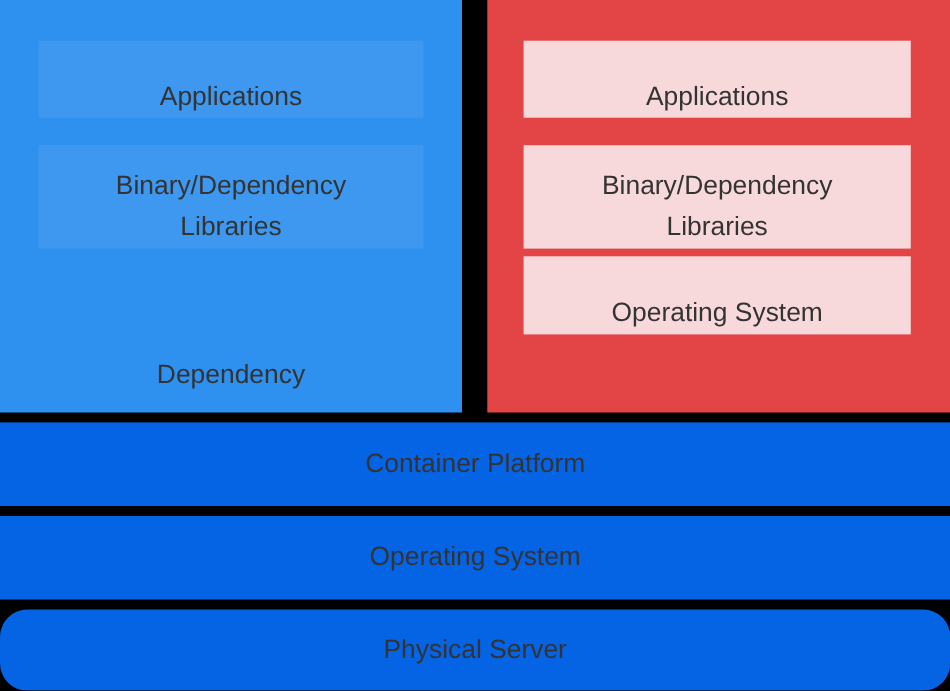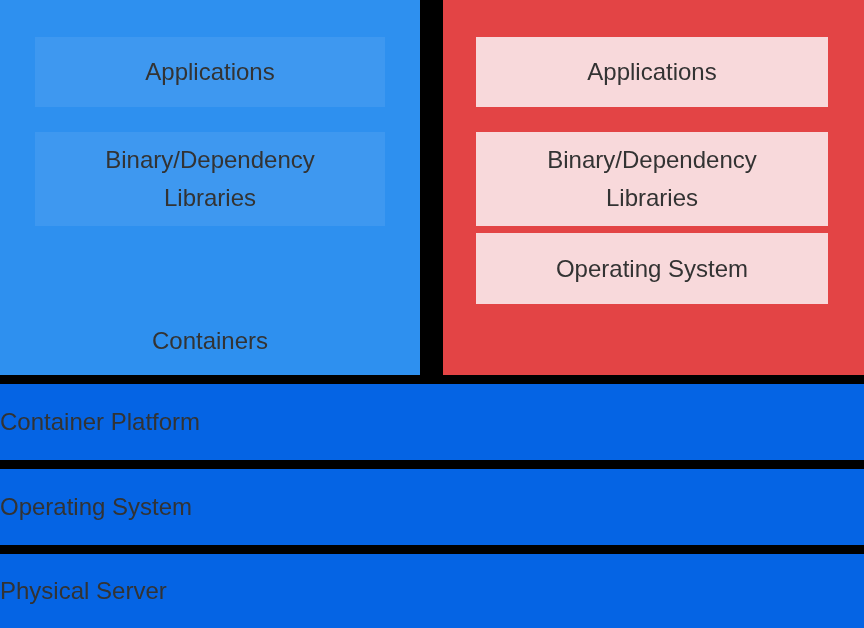--- a/index.html
+++ b/index.html
@@ -27,21 +27,21 @@
     background: var(--container-panel, #2E90EF);
   }
   .panel.vms {
     left: 443px;
     width: 421px;
     background: var(--vm-panel, #E34445);
   }
   .inner-box {
     position: absolute;
     display: flex;
-    align-items: center;
+    align-items: flex-end;
     justify-content: center;
     text-align: center;
     font-size: 24px;
     line-height: 38px;
   }
   .panel.containers .inner-box {
     left: 35px;
     width: 350px;
     background: var(--container-inner-box, rgba(255,255,255,0.08));
   }
@@ -65,40 +65,41 @@
     text-align: center;
     font-size: 24px;
   }
   .bar {
     position: absolute;
     left: 0;
     width: 864px;
     background: var(--platform-bar, #0564E4);
     display: flex;
     align-items: center;
+    justify-content: center;
     font-size: 24px;
     color: var(--text, #333333);
   }
   .bar.platform  { top: 384px; height: 76px; }
   .bar.host-os   { top: 469px; height: 76px; }
-  .bar.server    { top: 554px; height: 74px; }
+  .bar.server    { top: 554px; height: 74px; border-radius: 25px; }
 </style>
 </head>
 <body>
 
 <div class="stage">
 
   <section class="panel containers">
     <div class="inner-box box-apps">
       <span>Applications</span>
     </div>
     <div class="inner-box box-libs">
       <span class="wrap-narrow">Binary/Dependency Libraries</span>
     </div>
-    <div class="panel-label">Containers</div>
+    <div class="panel-label">Dependency</div>
   </section>
 
   <section class="panel vms">
     <div class="inner-box box-apps">
       <span>Applications</span>
     </div>
     <div class="inner-box box-libs">
       <span class="wrap-narrow">Binary/Dependency Libraries</span>
     </div>
     <div class="inner-box box-os">

